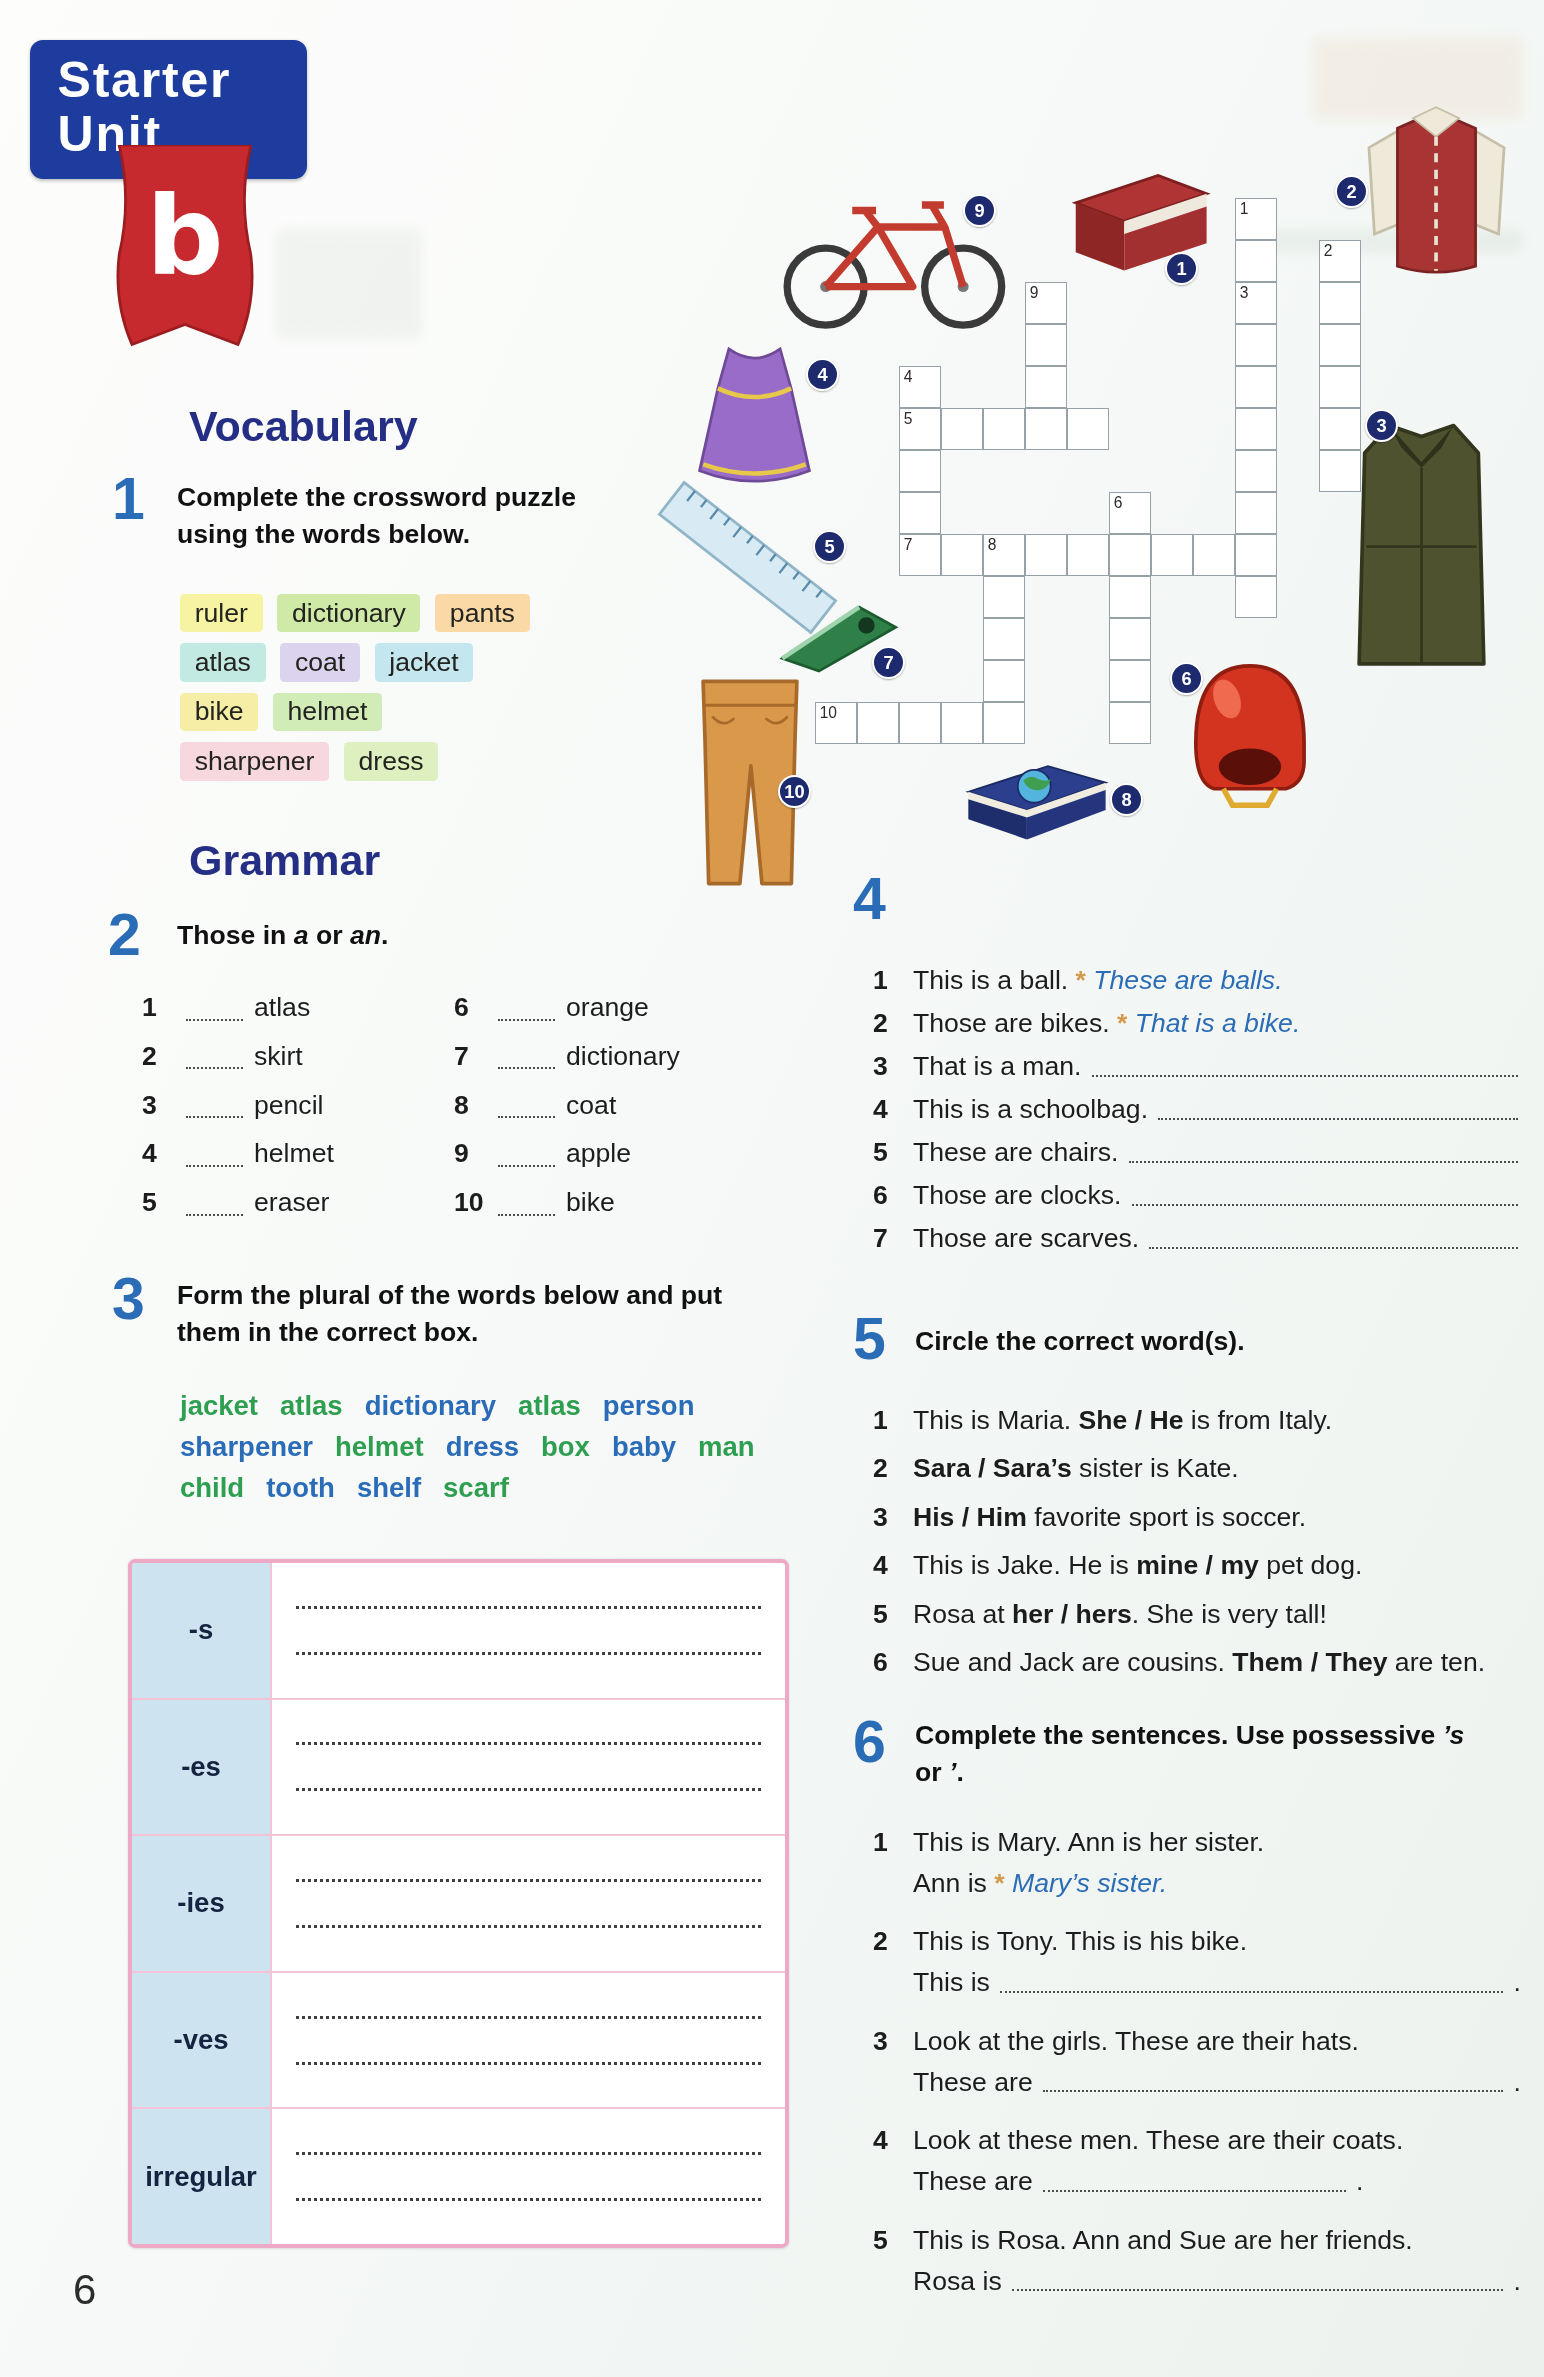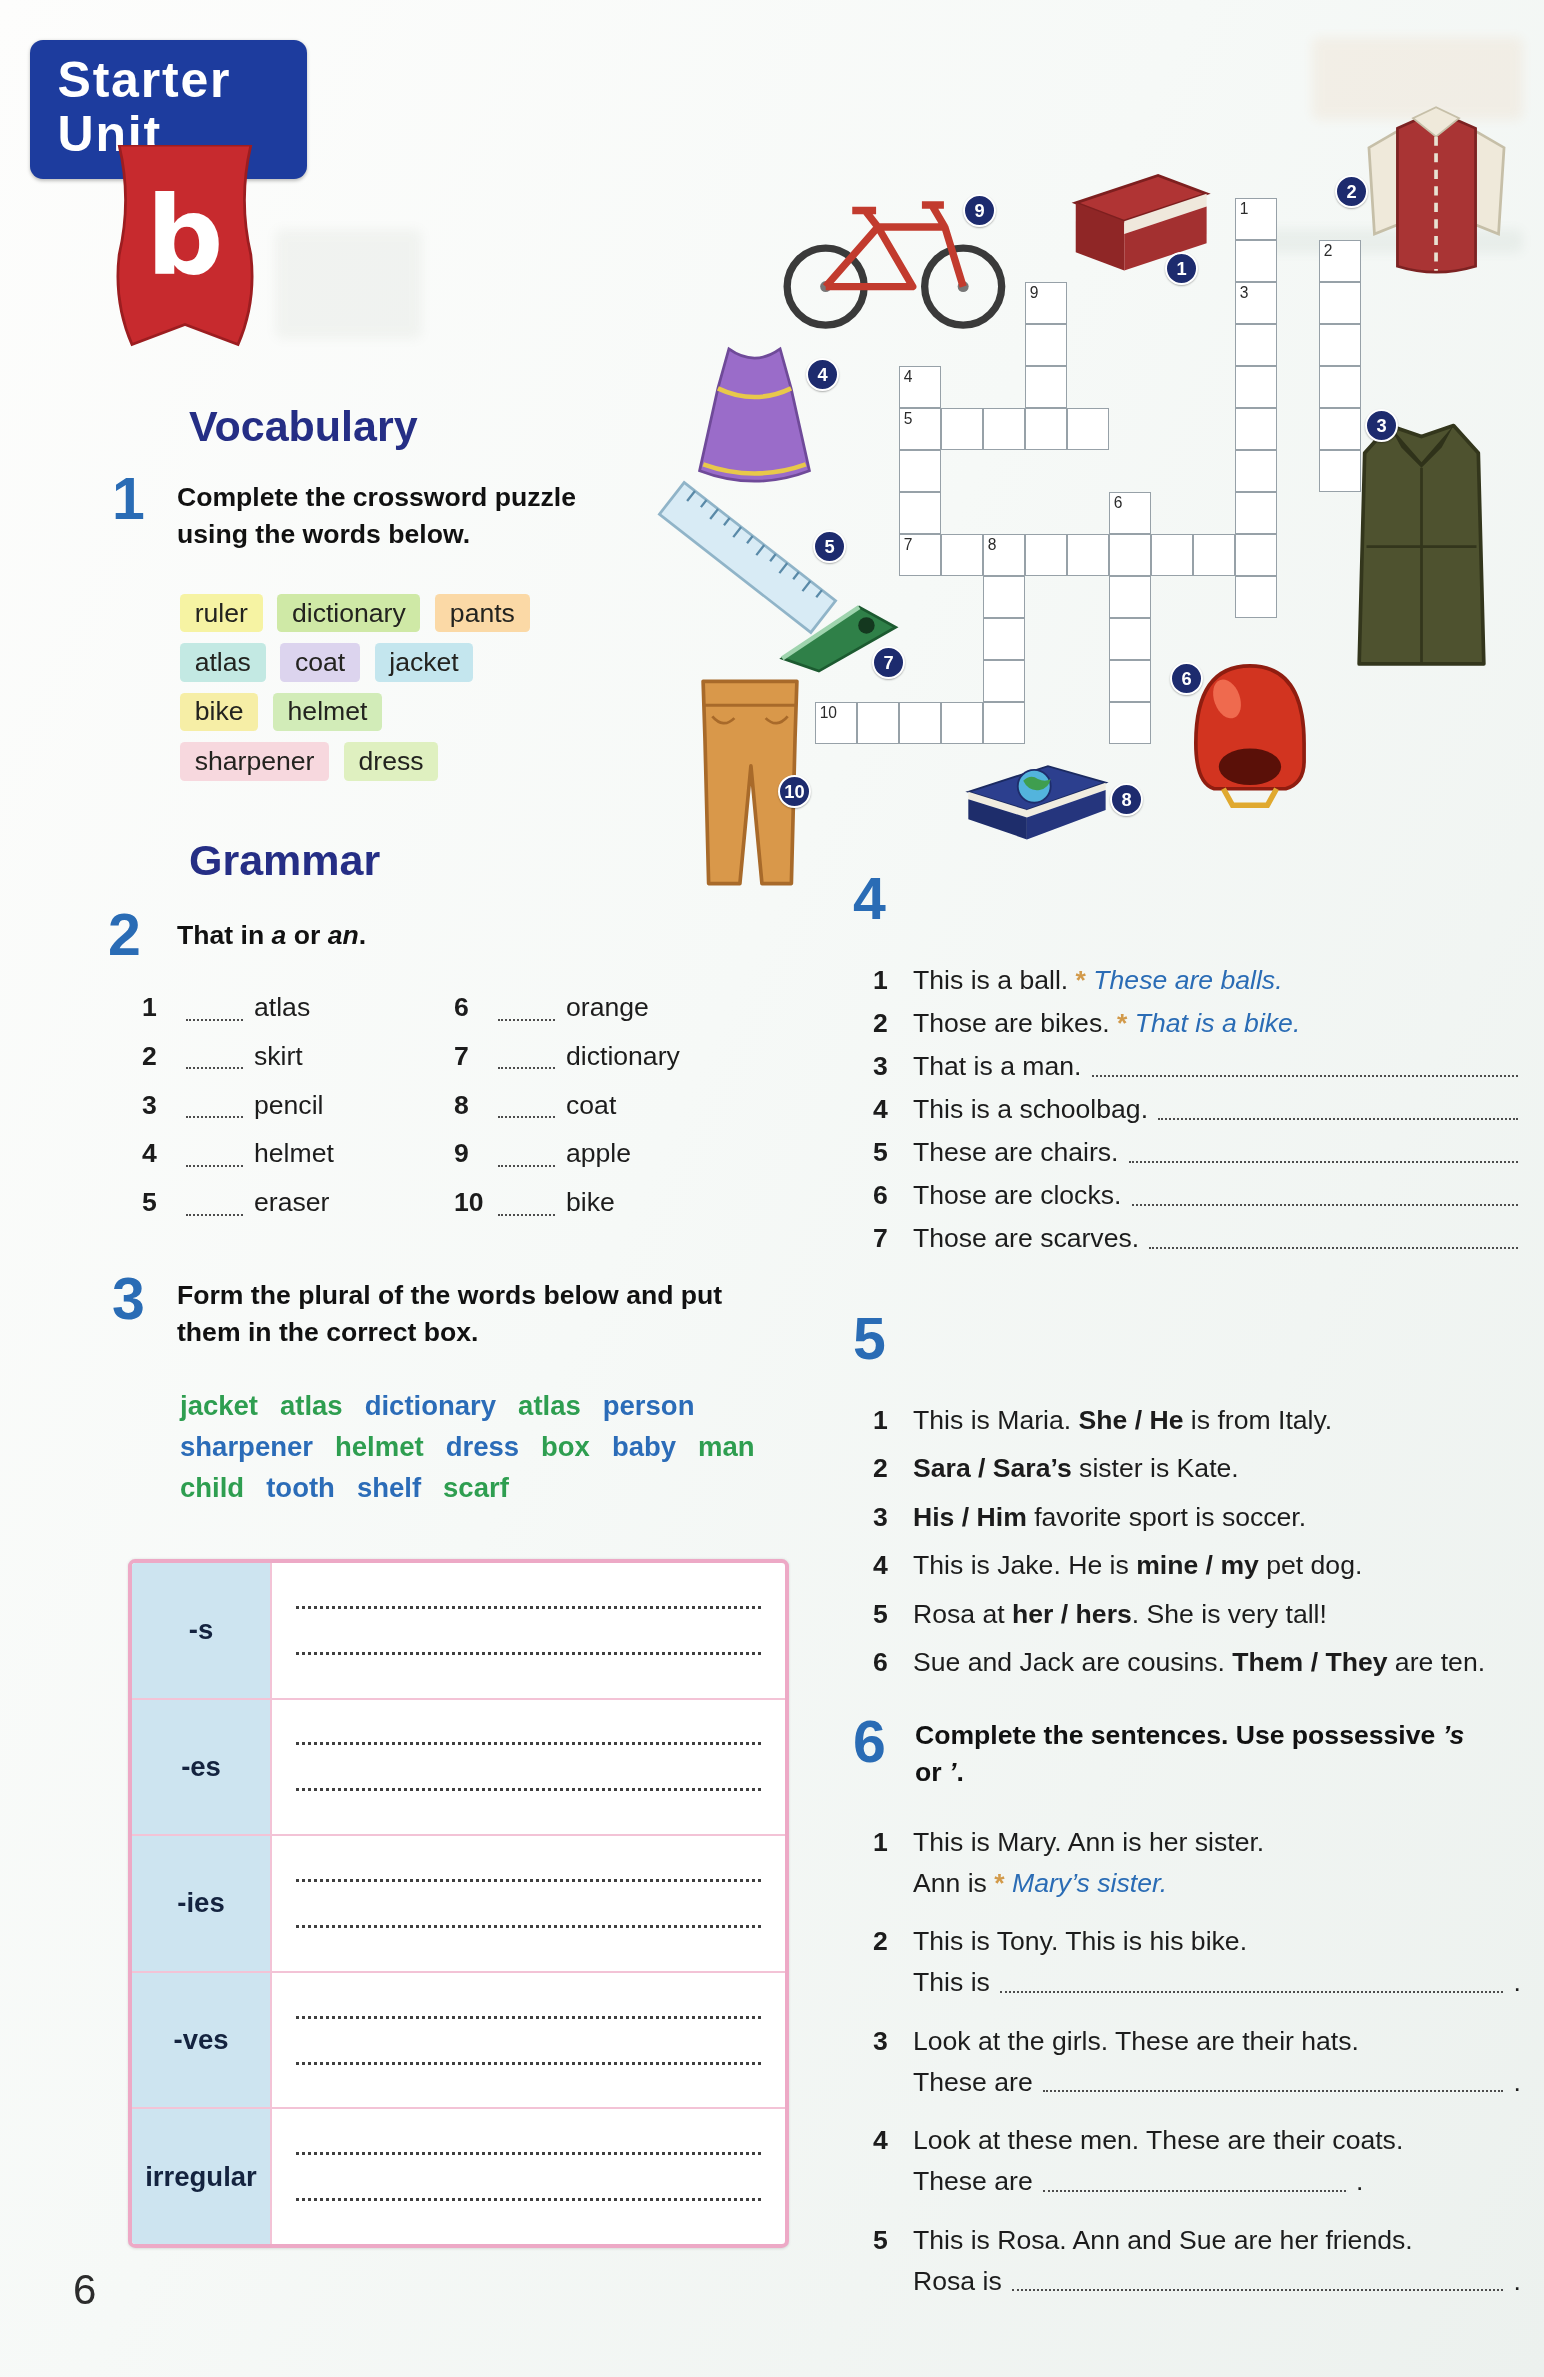--- a/index.html
+++ b/index.html
@@ -143,21 +143,21 @@
       <span class="chip" style="background-color: rgb(246, 238, 166);">bike</span>
       <span class="chip" style="background-color: rgb(210, 236, 184);">helmet</span>
       <span class="chip" style="background-color: rgb(247, 216, 222);">sharpener</span>
       <span class="chip" style="background-color: rgb(223, 240, 192);">dress</span>
   </div>
 
   <h1 class="section-heading grammar-heading">Grammar</h1>
 
   <div class="ex-num n2">2</div>
   <p class="instr instr2">
-      <span class="seg b">That in </span>
+      <span class="seg b">Those in </span>
       <span class="seg bi">a</span>
       <span class="seg b"> or </span>
       <span class="seg bi">an</span>
       <span class="seg b">.</span>
     </p>
 
   <div class="ex2-cols">
     <div class="ex2-col left">
       <div class="g2-row">
           <span class="no">1</span>
@@ -573,20 +573,21 @@
       <div class="ex-item">
         <span class="no">7</span>
         <span class="line">
           <span class="seg">Those are scarves. </span>
           <span class="seg dots"></span>
         </span>
       </div>
   </div>
 
   <div class="ex-num n5">5</div>
+  <p class="instr instr5">Circle the correct word(s).</p>
   <div class="items ex5-items">
     <div class="ex-item">
         <span class="no">1</span>
         <span class="line">
           <span class="seg">This is Maria. </span>
           <span class="seg b">She / He</span>
           <span class="seg"> is from Italy.</span>
         </span>
       </div>
       <div class="ex-item">

